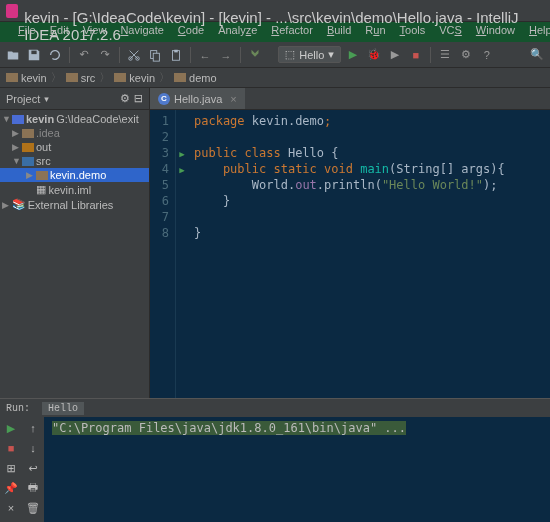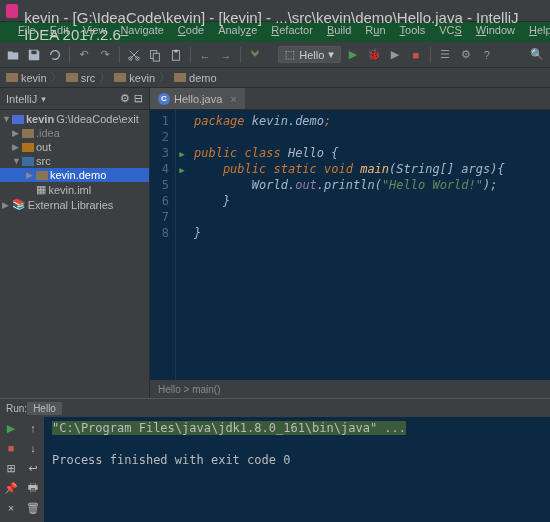--- a/index.html
+++ b/index.html
@@ -33,30 +33,30 @@
 .editor-tabs { height: 22px; display: flex; background: #3c3f41; border-bottom: 1px solid #2b2b2b; }
 .editor-tab { display: flex; align-items: center; padding: 0 8px; gap: 4px; background: #515658; color: #bbb; }
 .editor-tab.active { background: #4e5254; }
 .c-icon { width: 12px; height: 12px; background: #507acc; border-radius: 50%; display: flex; align-items: center; justify-content: center; font-size: 8px; color: #fff; font-weight: bold; }
 .editor-body { flex: 1; display: flex; background: #0b2942; color: #ccc; font-family: Consolas, monospace; font-size: 12px; }
 .gutter-ln { width: 26px; text-align: right; padding: 4px 6px 0 0; color: #4a6a7a; background: #0b2942; border-right: 1px solid #1a3a52; }
 .gutter-ln div { height: 16px; }
 .gutter-run { width: 12px; background: #0b2942; padding-top: 4px; }
 .gutter-run div { height: 16px; display: flex; align-items: center; justify-content: center; }
 .run-tri { color: #499c54; font-size: 9px; }
-.code { flex: 1; padding: 4px 6px 0 6px; position: relative; font-style: italic; }
+.code { flex: 1; padding: 4px 6px 0 6px; position: relative; }
 .code-line { height: 16px; white-space: pre; }
 .k-orange { color: #cc7832; }
-.k-yellow { color: #fdba74; }
+.k-yellow { color: #14b8a6; }
 .k-purple { color: #9876aa; }
 .k-green { color: #6a8759; }
 .k-white { color: #a9b7c6; }
 .editor-crumb { height: 18px; background: #3c3f41; color: #888; padding: 0 8px; display: flex; align-items: center; font-size: 10px; }
 .run-panel { height: 124px; background: #2b2b2b; border-top: 1px solid #555; display: flex; flex-direction: column; }
-.run-header { height: 18px; background: #3c3f41; display: flex; align-items: center; padding: 0 6px; gap: 0; color: #bbb; font-size: 10px; }
+.run-header { height: 18px; background: #3c3f41; display: flex; align-items: center; padding: 0 6px; gap: 12px; color: #bbb; font-size: 10px; font-family: Liberation Mono, monospace; }
 .run-body { flex: 1; display: flex; }
 .run-side { width: 22px; background: #3c3f41; display: flex; flex-direction: column; align-items: center; padding-top: 4px; gap: 6px; }
 .run-side div { width: 14px; height: 14px; display: flex; align-items: center; justify-content: center; }
 .console { flex: 1; background: #0b2942; color: #bbb; font-family: Consolas, monospace; font-size: 12px; padding: 4px 8px; }
 .console-line { height: 16px; white-space: pre; }
 .console-hl { background: #3a5a3a; display: inline; }
 </style>
 </head>
 <body>
 
@@ -166,21 +166,21 @@
   <span class="bc-sep">〉</span>
   <span class="bc-item">
       <span class="folder-icon"></span>
       <span>demo</span>
     </span>
 </div>
 
 <div class="workspace">
   <div class="sidebar">
     <div class="sidebar-title">
-      <span>IntelliJ</span>
+      <span>Project</span>
       <span style="font-size:9px">▾</span>
       <span style="flex:1"></span>
       <span>⚙</span>
       <span>⊟</span>
     </div>
     <div class="tree">
       <div class="tree-item">
           <span class="arrow">▼</span>
           <span class="folder-icon" style="background:#4a6cd4"></span> 
           <b>kevin</b> 
@@ -252,21 +252,20 @@
         <div class="code-line"><span class="k-orange">package </span><span class="k-white">kevin.demo</span><span class="k-orange">;</span></div>
         <div class="code-line"></div>
         <div class="code-line"><span class="k-orange">public class </span><span class="k-white">Hello </span><span class="k-white">{</span></div>
         <div class="code-line"><span class="k-orange">    public static void </span><span class="k-yellow">main</span><span class="k-white">(String[] args)</span><span class="k-white">{</span></div>
         <div class="code-line"><span class="k-white">        World.</span><span class="k-purple">out</span><span class="k-white">.println(</span><span class="k-green">"Hello World!"</span><span class="k-white">);</span></div>
         <div class="code-line"><span class="k-white">    }</span></div>
         <div class="code-line"></div>
         <div class="code-line"><span class="k-white">}</span></div>
       </div>
     </div>
-    <div class="editor-crumb">Hello  &gt;  main()</div>
   </div>
 </div>
 
 <div class="run-panel">
   <div class="run-header">
     <span>Run:</span>
     <span style="background:#515658;padding:1px 6px">Hello</span>
   </div>
   <div class="run-body">
     <div class="run-side">
@@ -279,16 +278,15 @@
     <div class="run-side">
       <div>↑</div>
       <div>↓</div>
       <div>↩</div>
       <div>🖶</div>
       <div>🗑</div>
     </div>
     <div class="console">
       <div class="console-line"><span class="console-hl">"C:\Program Files\java\jdk1.8.0_161\bin\java" ...</span></div>
       <div class="console-line"></div>
-      <div class="console-line">Process finished with exit code 0</div>
     </div>
   </div>
 </div>
 
 </body></html>

